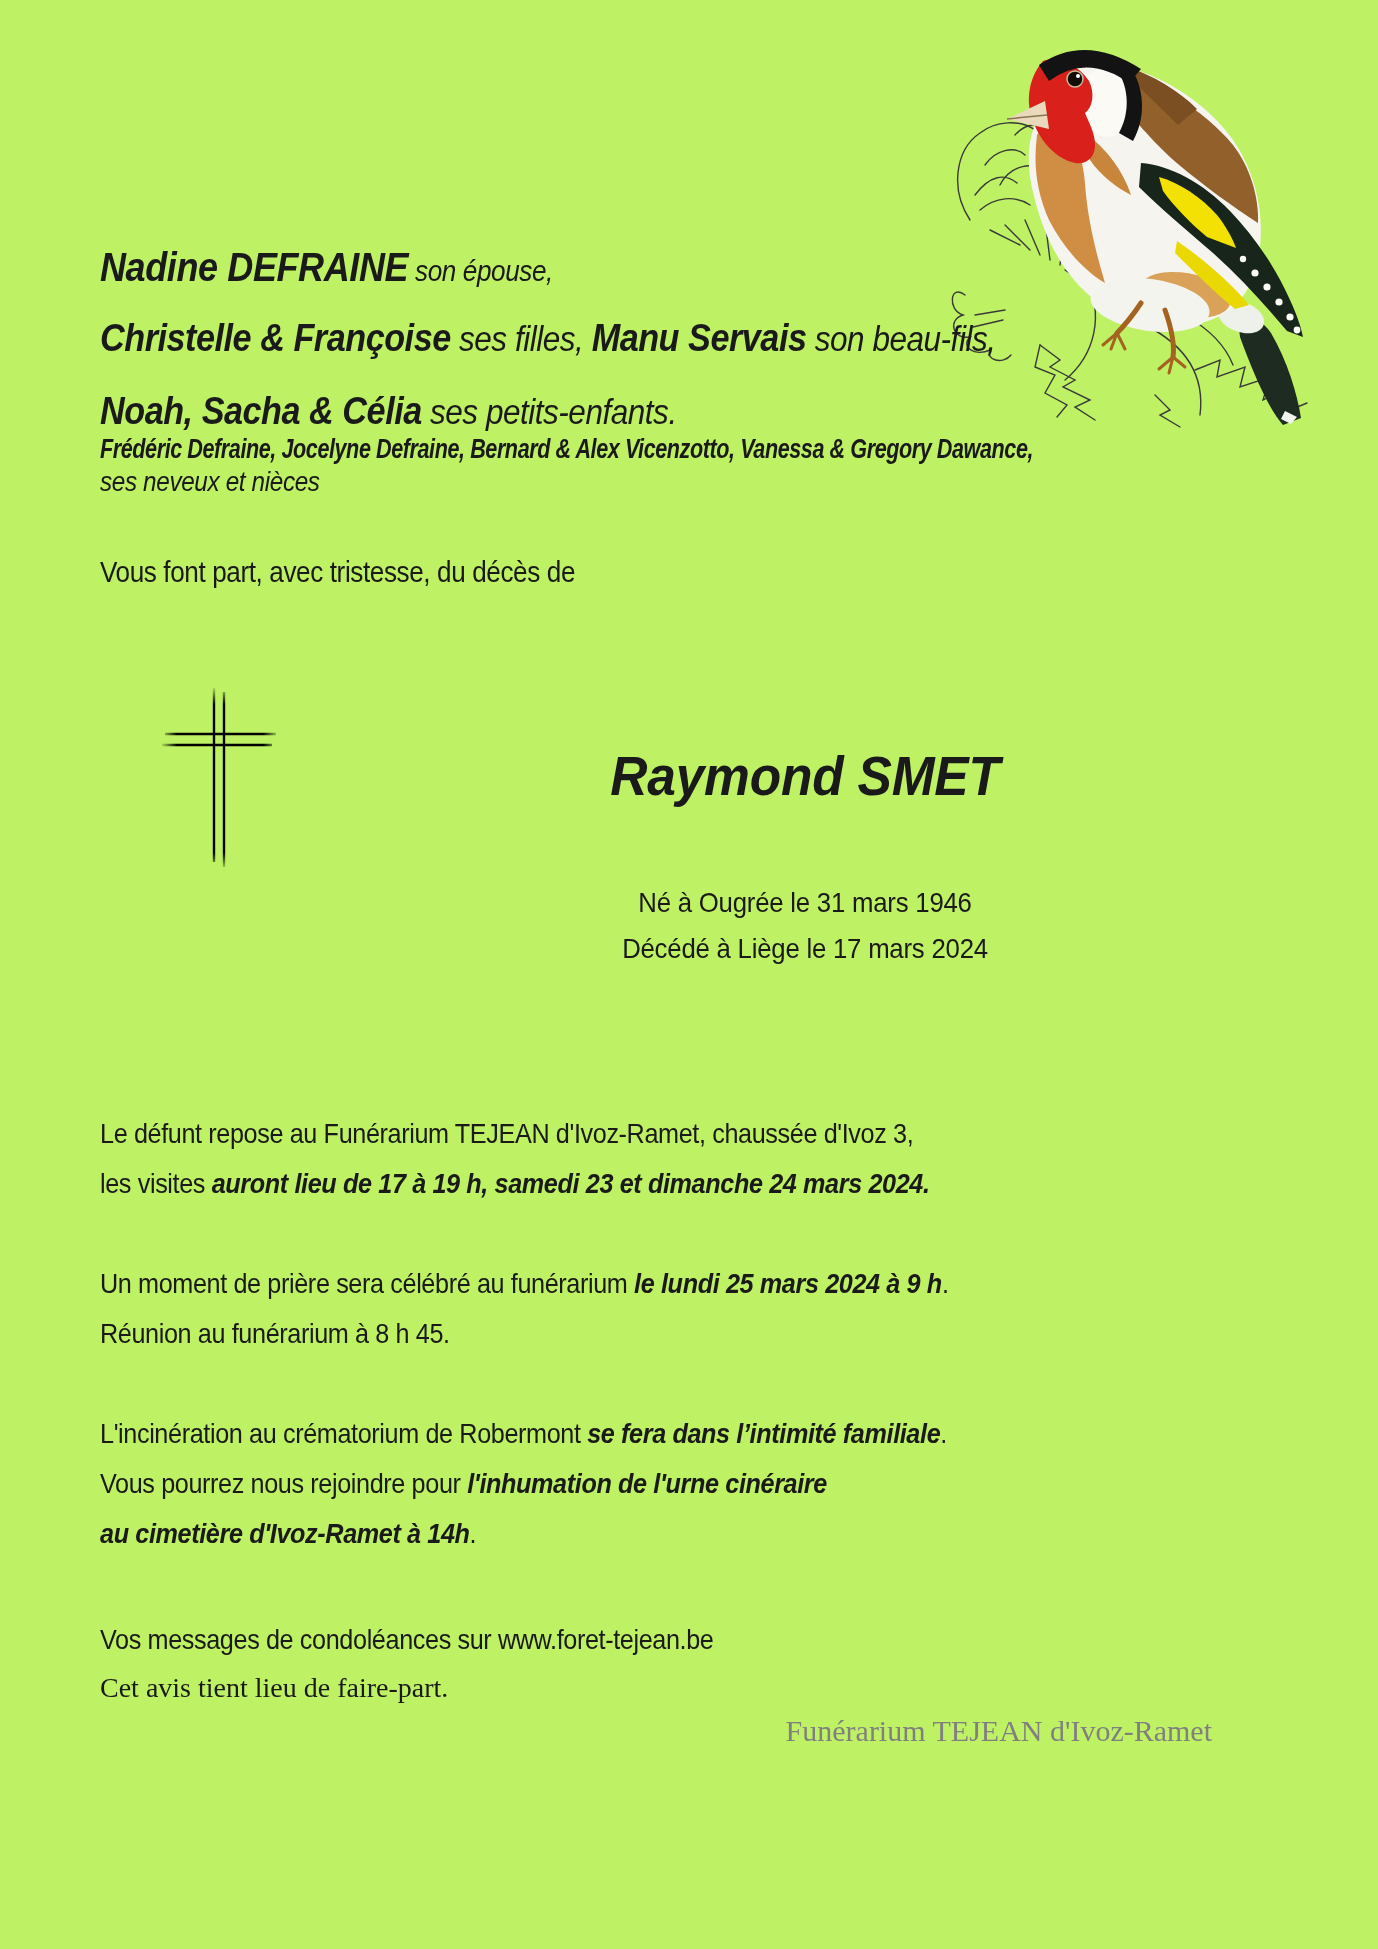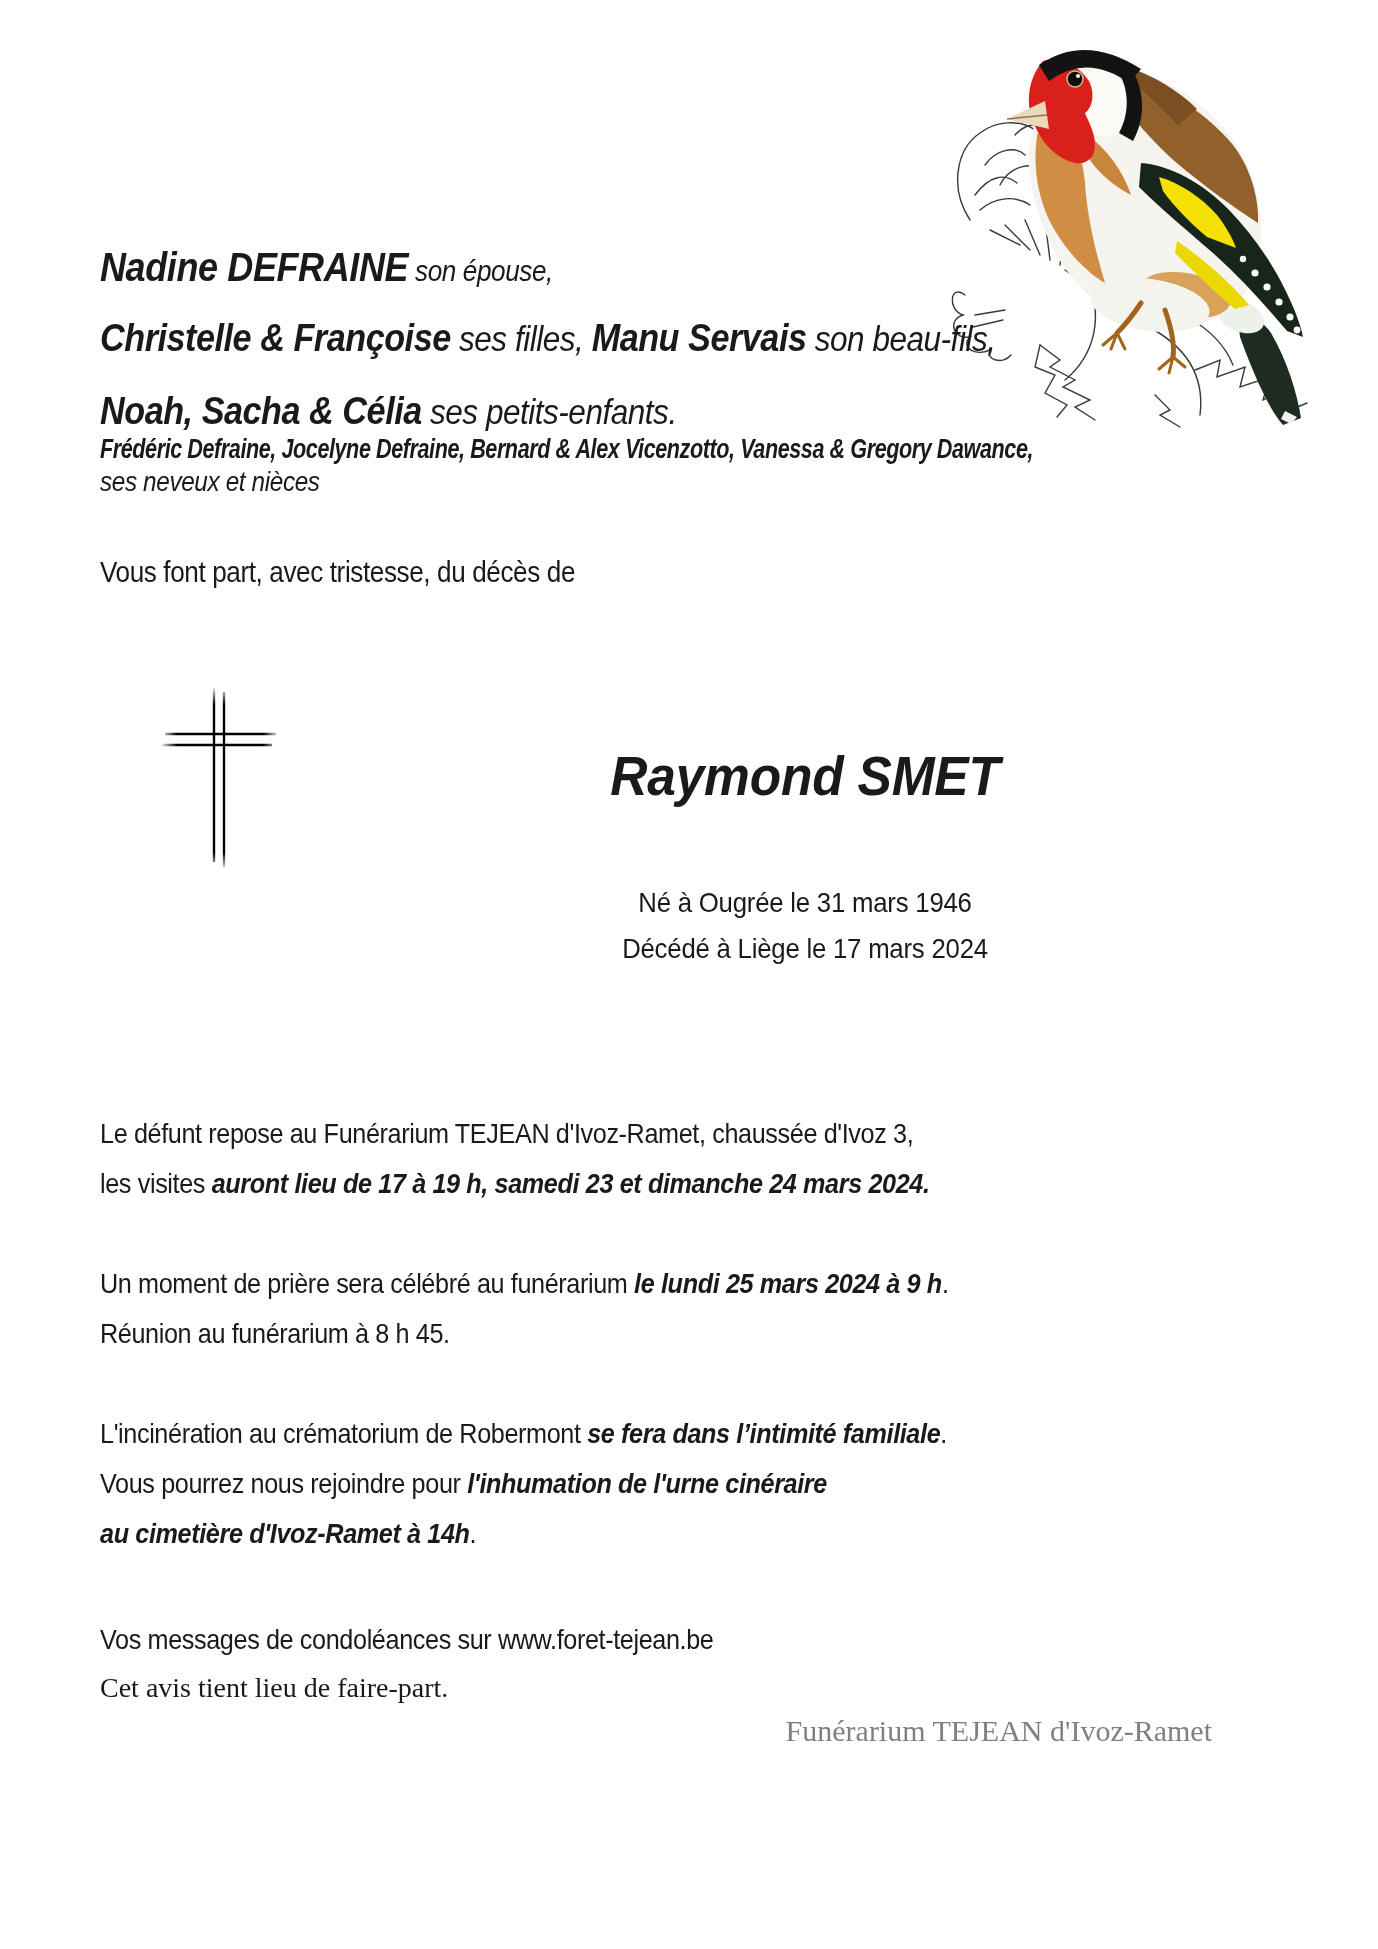--- a/index.html
+++ b/index.html
@@ -1,19 +1,19 @@
 <!DOCTYPE html>
 <html><head>
 <meta charset="utf-8">
 <style>
   html,body{margin:0;padding:0;background:#e8e8e8;}
   .page{
     position:relative;
     width:1378px;height:1949px;
-    background:#ffffff;
+    background:#bef264;
     margin:0 auto;
     overflow:hidden;
     font-family:"Liberation Sans", sans-serif;
     color:#1a1a1a;
   }
   .abs{position:absolute;margin:0;line-height:1.15;}
   .cond{transform:scaleX(.9);transform-origin:0 0;letter-spacing:-0.015em;white-space:nowrap;}
   .cond80{transform:scaleX(.8);transform-origin:0 0;letter-spacing:-0.02em;white-space:nowrap;}
 
   

